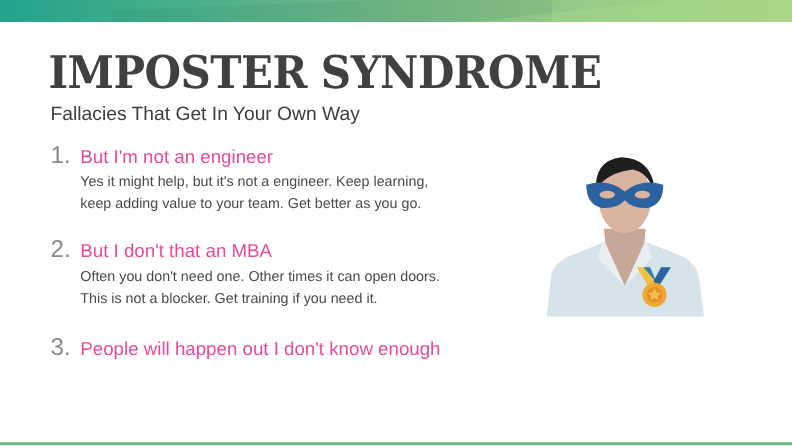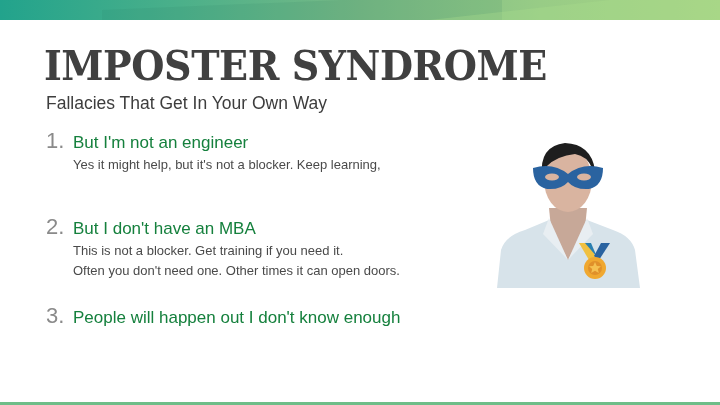--- a/index.html
+++ b/index.html
@@ -8,50 +8,51 @@
     background:linear-gradient(90deg,#22a38c 0%,#4bb08a 25%,#78b985 50%,#98cc86 75%,#a8d484 100%); overflow:hidden; }
   .topbar .shape1 { position:absolute; left:102px; top:0; width:400px; height:20px; background:rgba(40,120,100,0.12);
     clip-path:polygon(0 50%,60% 0,100% 0,100% 100%,0 100%); }
   .topbar .shape2 { position:absolute; left:430px; top:0; width:290px; height:20px; background:rgba(170,220,140,0.35);
     clip-path:polygon(0 100%,62% 0,100% 0,100% 100%); }
   .bottombar { position:absolute; left:0; bottom:0; width:720px; height:3px; background:#6ebd88; }
   .title { position:absolute; left:44px; top:40px; font-family:"DejaVu Serif", serif; font-weight:bold; font-size:41px; color:#404040; letter-spacing:-0.5px; line-height:52px; white-space:nowrap; transform:scaleX(0.93); transform-origin:left; }
   .subtitle { position:absolute; left:46px; top:93px; font-size:17.5px; color:#3d3d3d; white-space:nowrap; }
   .item { position:absolute; left:46px; }
   .item .num { position:absolute; left:0; top:0; font-size:22px; color:#8a8a8a; line-height:24px; }
-  .item .head { position:absolute; left:27px; top:3px; font-size:17px; color:#15803d; white-space:nowrap; line-height:22px; }
+  .item .head { position:absolute; left:27px; top:3px; font-size:17px; color:#ec4899; white-space:nowrap; line-height:22px; }
   .item .desc { position:absolute; left:27px; top:26px; font-size:13px; color:#4a4a4a; line-height:20px; white-space:nowrap; }
   .item1 { top:129px; } .item2 { top:215px; } .item3 { top:304px; }
   .illustration { position:absolute; left:495px; top:138px; width:145px; height:150px; }
 </style>
 </head>
 <body>
 
 <div class="topbar">
   <div class="shape1"></div>
   <div class="shape2"></div>
 </div>
 
 <div class="title">IMPOSTER SYNDROME</div>
 <div class="subtitle">Fallacies That Get In Your Own Way</div>
 
 <div class="item item1">
   <span class="num">1.</span>
   <span class="head">But I'm not an engineer</span>
   <div class="desc">
-    <div>Yes it might help, but it's not a blocker. Keep learning,</div>
+    <div>Yes it might help, but it's not a engineer. Keep learning,</div>
+    <div>keep adding value to your team. Get better as you go.</div>
   </div>
 </div>
 
 <div class="item item2">
   <span class="num">2.</span>
-  <span class="head">But I don't have an MBA</span>
+  <span class="head">But I don't that an MBA</span>
   <div class="desc">
+    <div>Often you don't need one. Other times it can open doors.</div>
     <div>This is not a blocker. Get training if you need it.</div>
-    <div>Often you don't need one. Other times it can open doors.</div>
   </div>
 </div>
 
 <div class="item item3">
   <span class="num">3.</span>
   <span class="head">People will happen out I don't know enough</span>
   <div class="desc">
   </div>
 </div>
 

